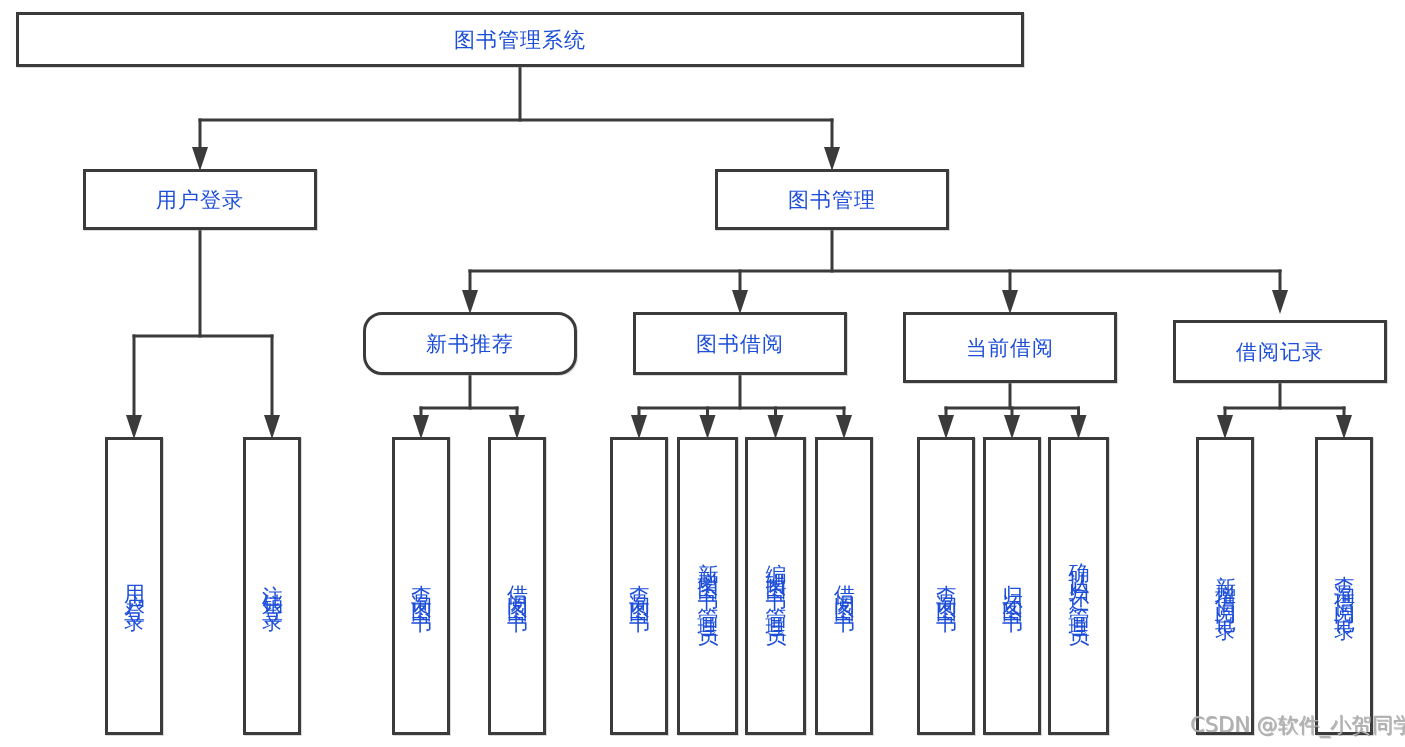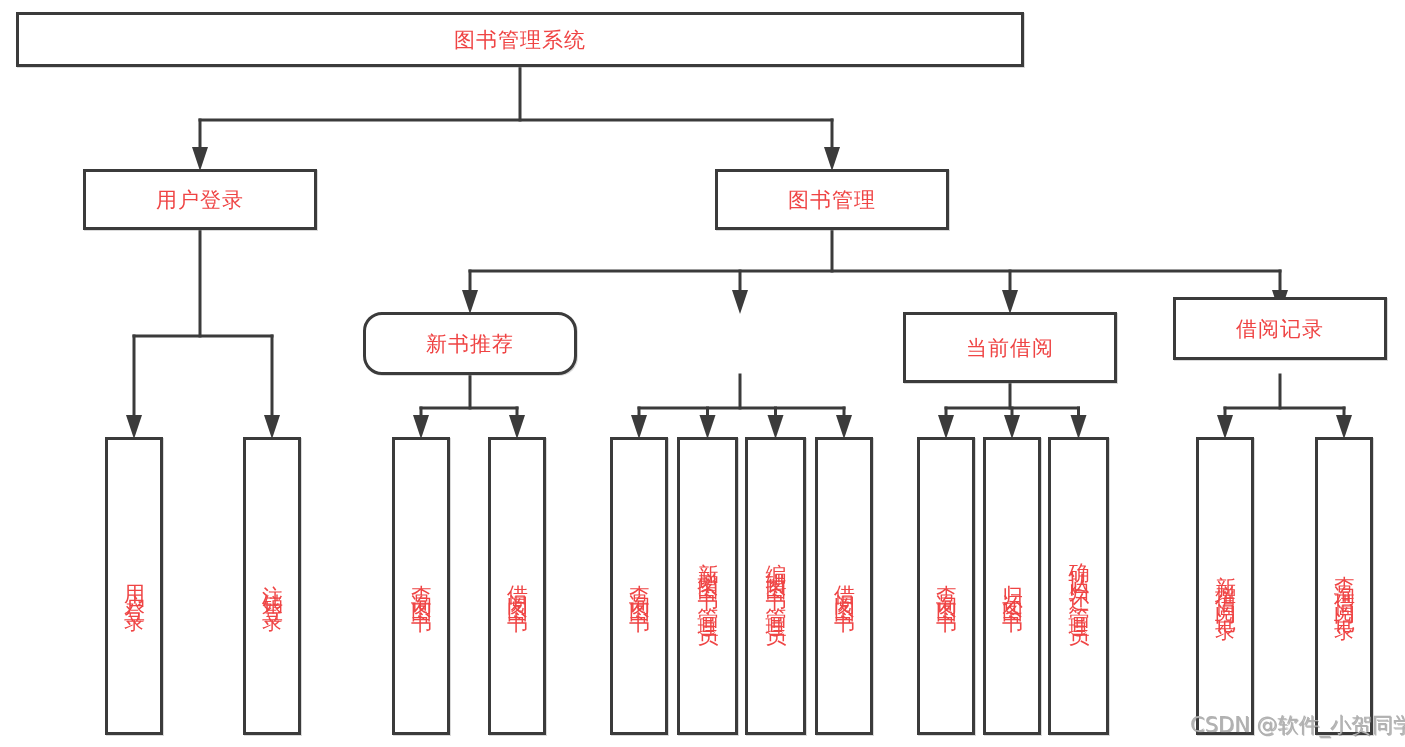--- a/index.html
+++ b/index.html
@@ -1,20 +1,20 @@
 <!DOCTYPE html>
 <html><head>
 <meta charset="utf-8">
 <style>
   html,body{margin:0;padding:0;background:#ffffff;}
   body{font-family:"DejaVu Sans","Liberation Sans",sans-serif;}
   #diagram{position:relative;width:1405px;height:747px;background:#ffffff;overflow:hidden;}
   #wires{position:absolute;left:0;top:0;z-index:1;}
   .node{position:absolute;background:#ffffff;border:3px solid #3b3b3b;box-sizing:border-box;
-        display:flex;align-items:center;justify-content:center;color:#ef4444;z-index:2;
+        display:flex;align-items:center;justify-content:center;color:#1d4ed8;z-index:2;
         box-shadow:1px 1px 0 0 rgba(150,150,150,0.35);}
   .node.h span{font-size:21px;letter-spacing:1px;white-space:nowrap;}
   .node.v span{writing-mode:vertical-rl;text-orientation:mixed;font-size:21px;
                letter-spacing:9px;line-height:1;display:block;}
   .watermark{position:absolute;z-index:3;font-size:21px;color:#b1b1b1;
              text-shadow:1px 1px 0 rgba(90,90,90,0.45);white-space:nowrap;}
 </style>
 </head>
 <body>
 
@@ -93,24 +93,27 @@
     </div>
     <div class="node h" style="left: 83px; top: 169px; width: 234px; height: 61px;">
       <span>用户登录</span>
     </div>
     <div class="node h" style="left: 715px; top: 169px; width: 234px; height: 61px;">
       <span>图书管理</span>
     </div>
     <div class="node h" style="left: 363px; top: 312px; width: 214px; height: 63px; border-radius: 19px;">
       <span>新书推荐</span>
     </div>
+    <div class="node h" style="left: 633px; top: 312px; width: 214px; height: 63px;">
+      <span>图书借阅</span>
+    </div>
     <div class="node h" style="left: 903px; top: 312px; width: 214px; height: 71px;">
       <span>当前借阅</span>
     </div>
-    <div class="node h" style="left: 1173px; top: 297px; width: 214px; height: 63px;">
+    <div class="node h" style="left: 1173px; top: 320px; width: 214px; height: 63px;">
       <span>借阅记录</span>
     </div>
     <div class="node v" style="left: 105px; top: 437px; width: 58px; height: 298px;">
       <span>用户登录</span>
     </div>
     <div class="node v" style="left: 243px; top: 437px; width: 58px; height: 298px;">
       <span>注销登录</span>
     </div>
     <div class="node v" style="left: 392px; top: 437px; width: 58px; height: 298px;">
       <span>查询图书</span>

